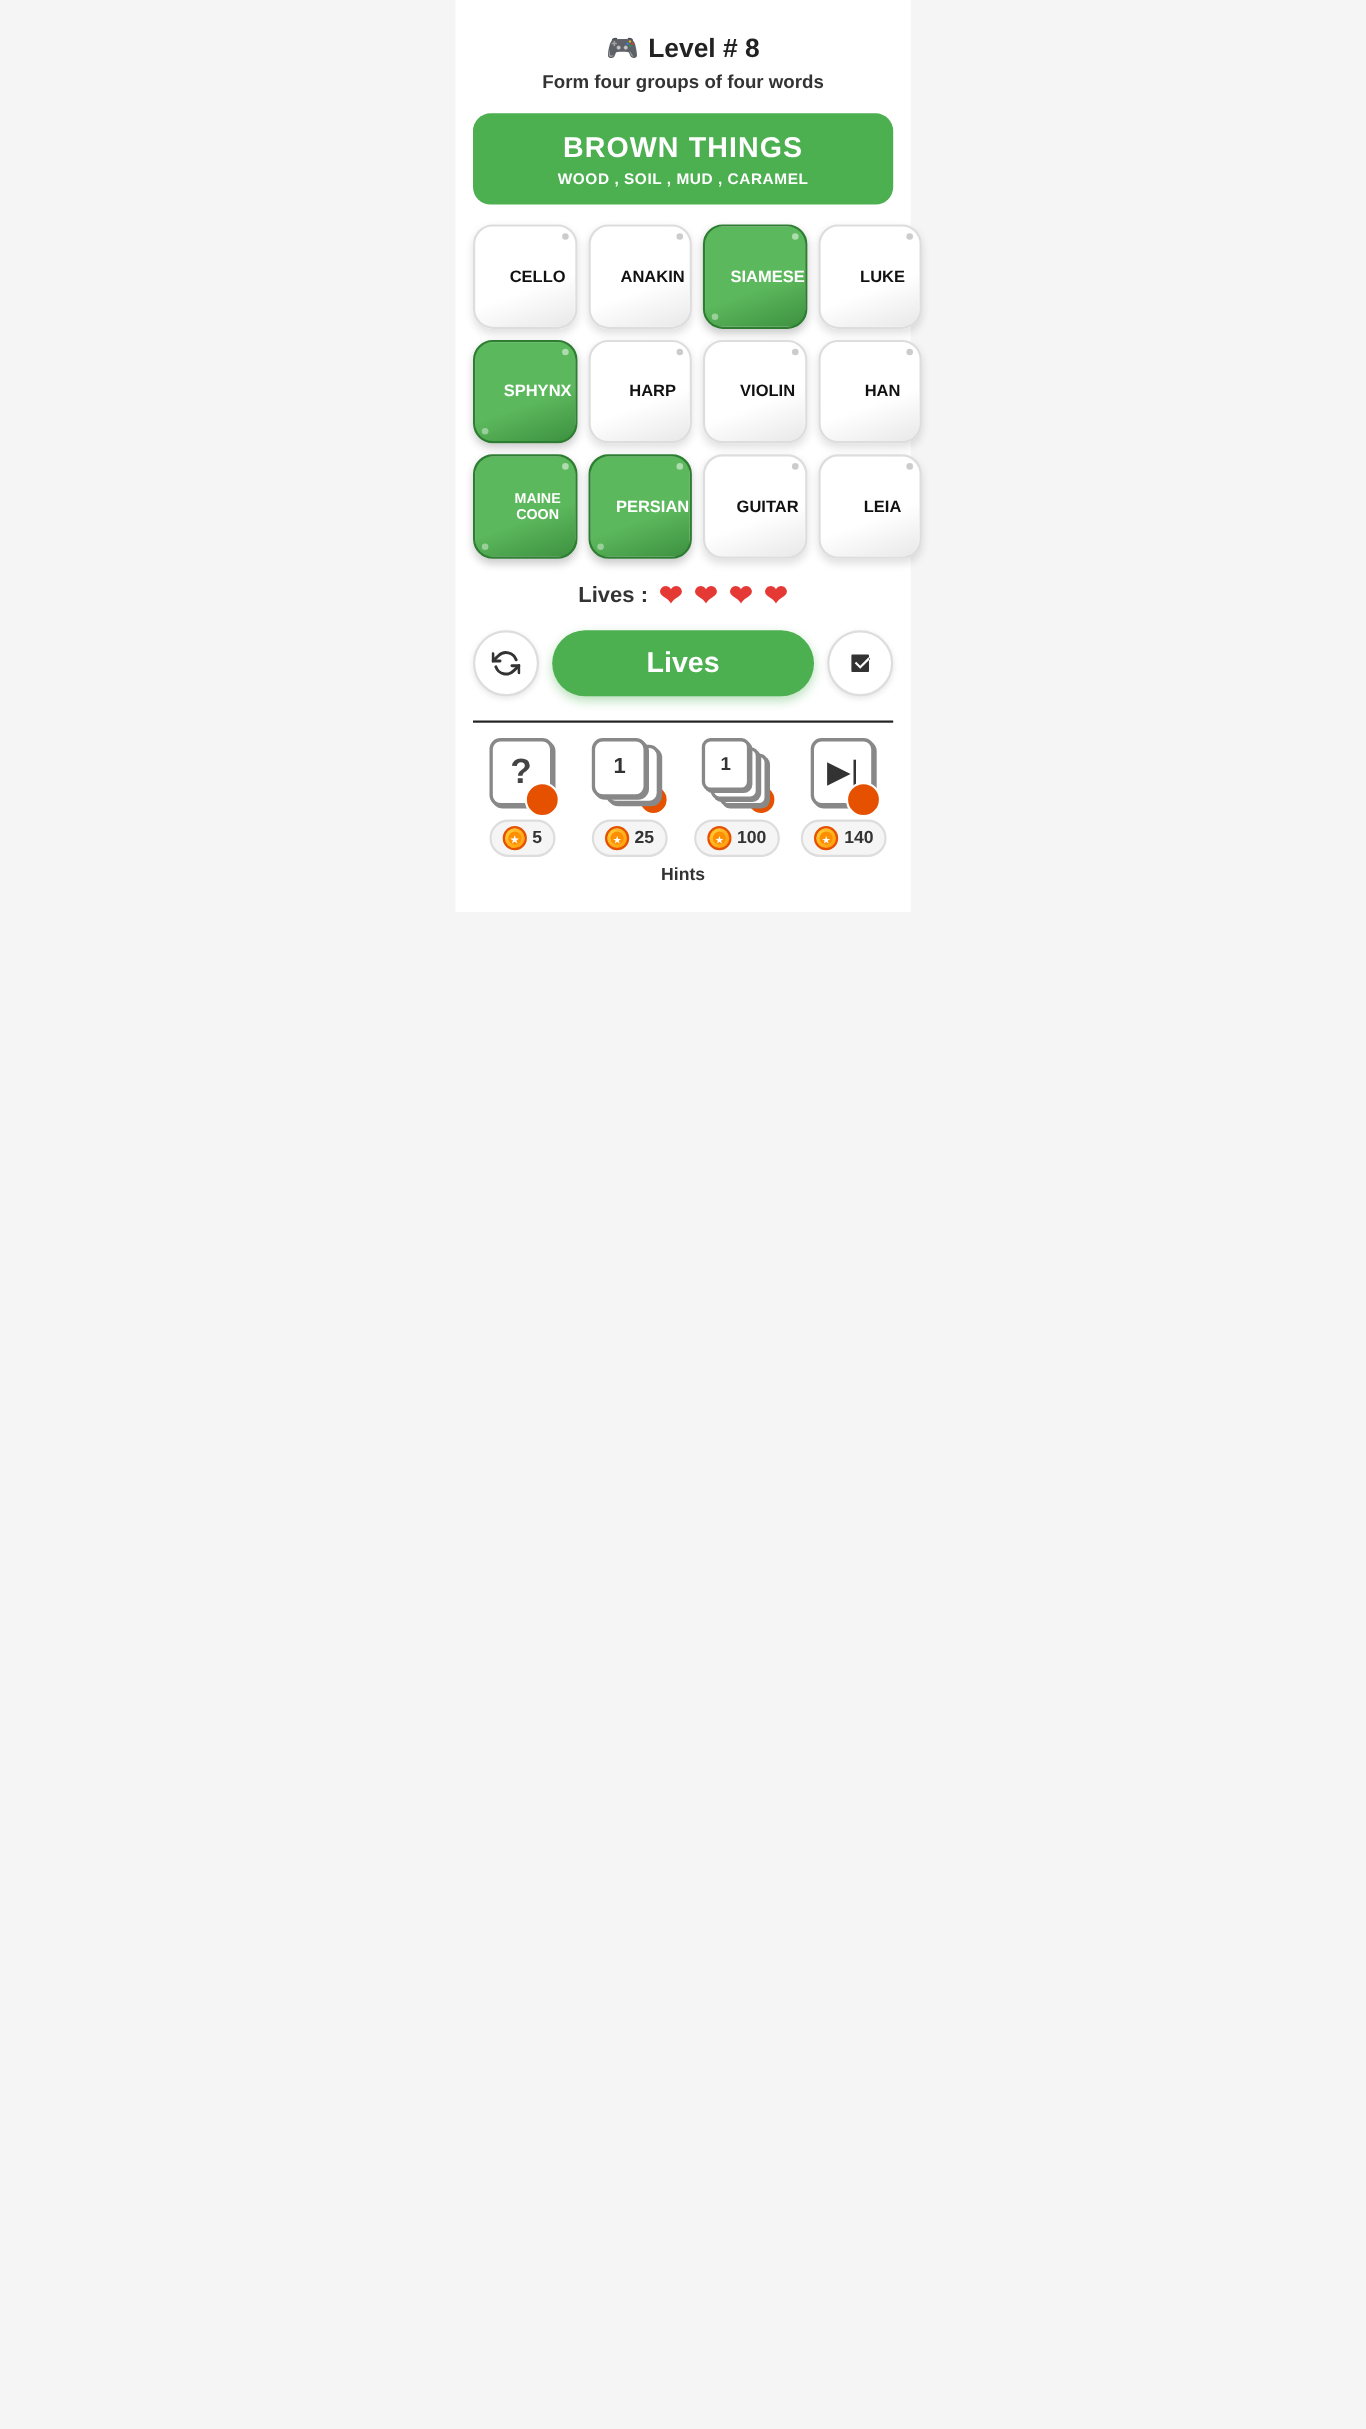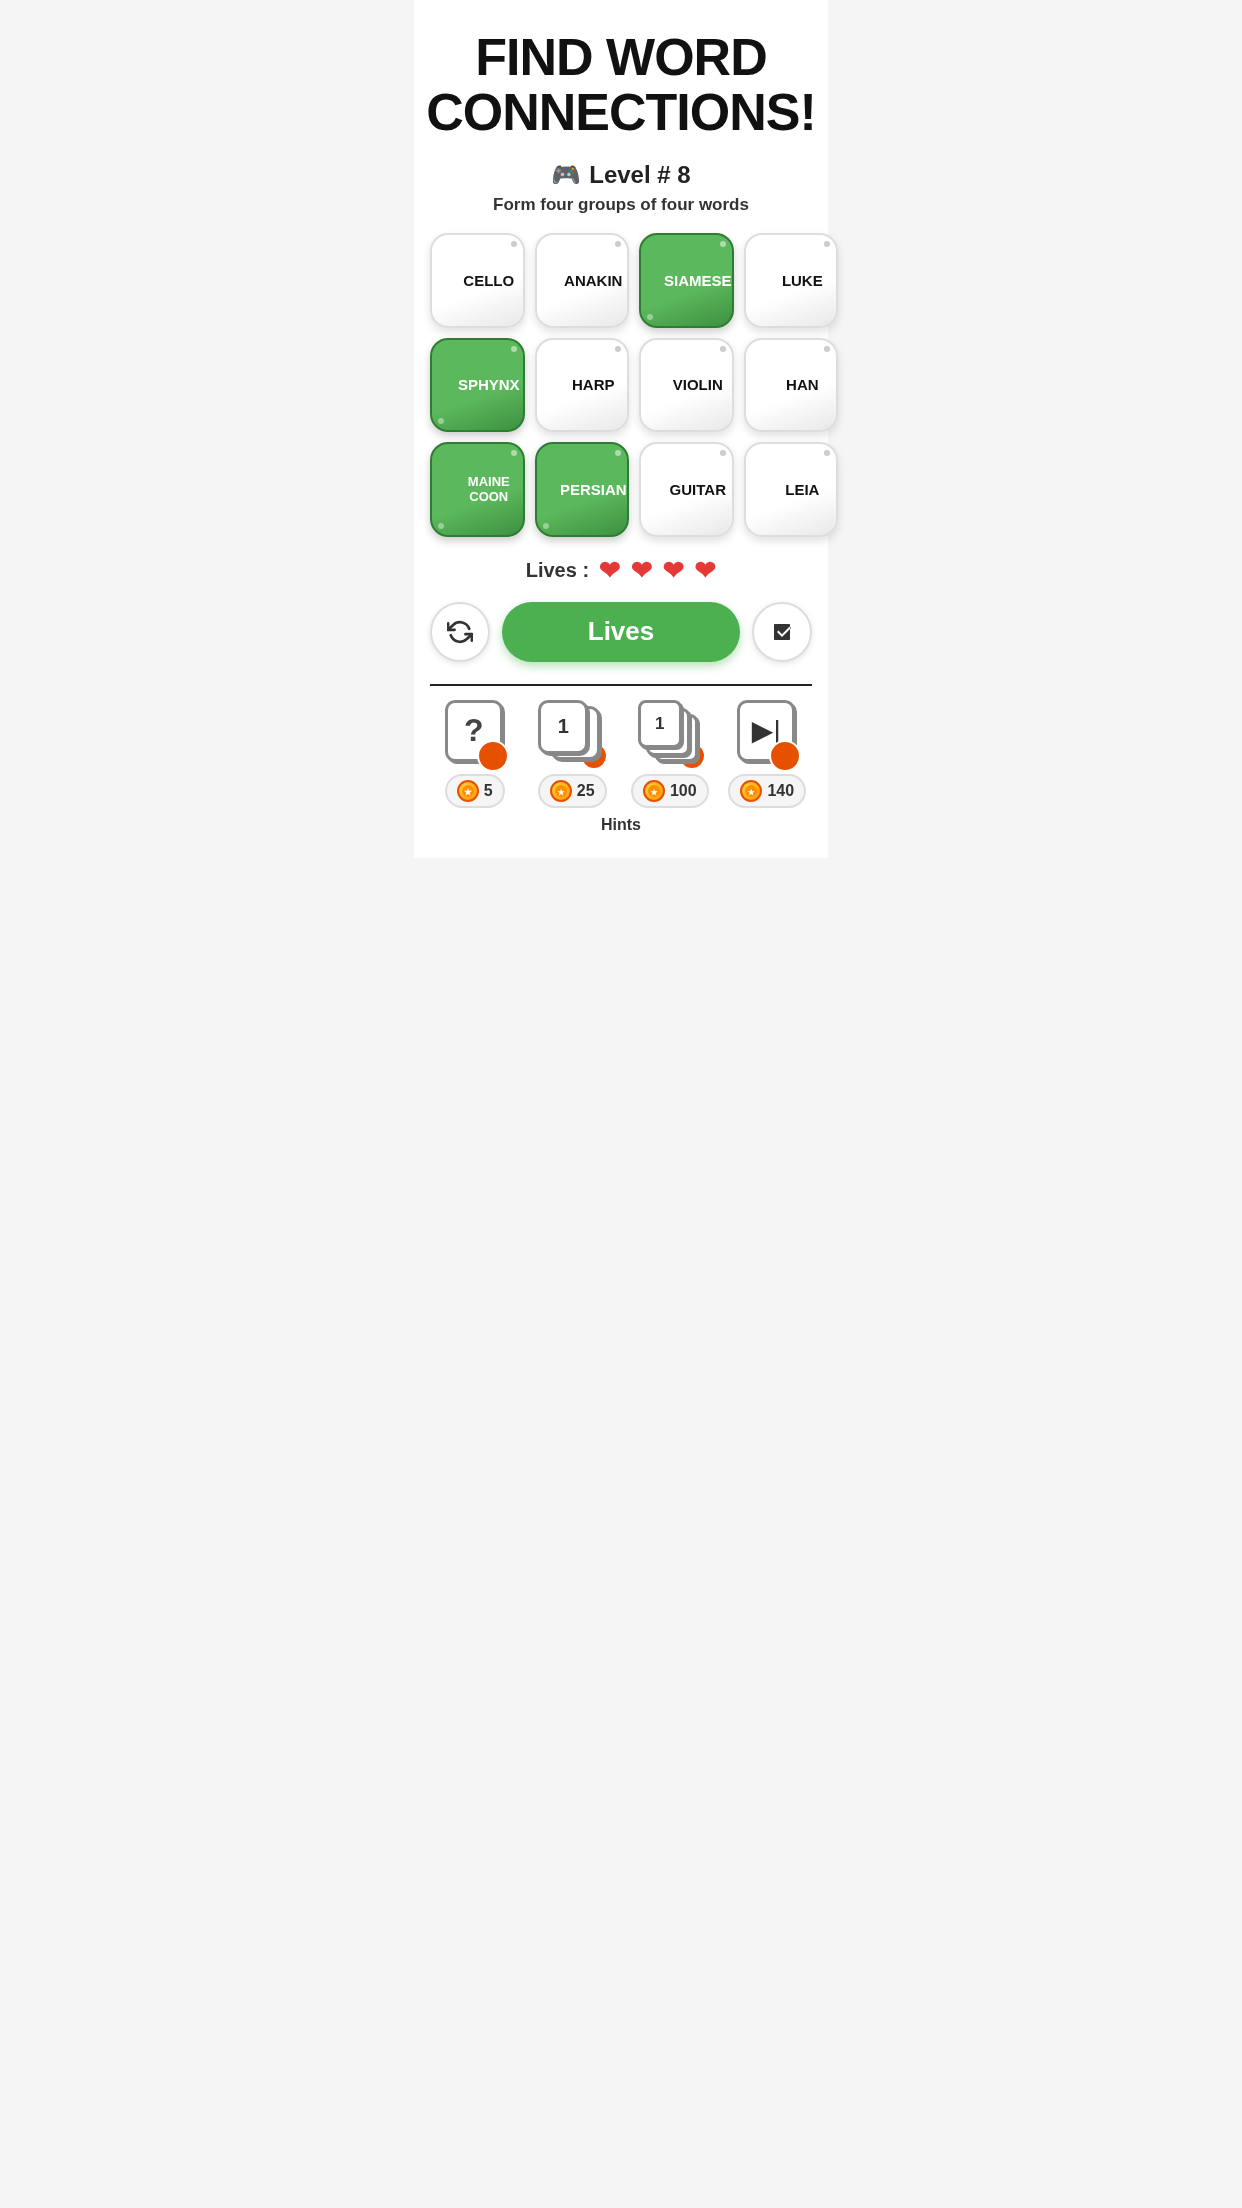--- a/index.html
+++ b/index.html
@@ -379,32 +379,32 @@
       font-weight: 700;
       color: #333;
       padding-bottom: 8px;
     }
   </style>
 </head>
 <body>
 
 <div class="screen">
 
-  <div class="title">
-    <span>FIND WORD</span><br>
-    <span>CONNECTIONS!</span>
-  </div>
 
   <div class="level-row">
     <span class="level-icon">🎮</span>
     <span class="level-text">Level # 8</span>
   </div>
 
   <div class="subtitle">Form four groups of four words</div>
 
+  <div class="solved-banner">
+    <div class="banner-title">BROWN THINGS</div>
+    <div class="banner-words">WOOD , SOIL , MUD , CARAMEL</div>
+  </div>
 
   <div class="grid">
 
     <div class="tile normal">CELLO</div>
     <div class="tile normal">ANAKIN</div>
     <div class="tile selected">SIAMESE</div>
     <div class="tile normal">LUKE</div>
 
     <div class="tile selected">SPHYNX</div>
     <div class="tile normal">HARP</div>

